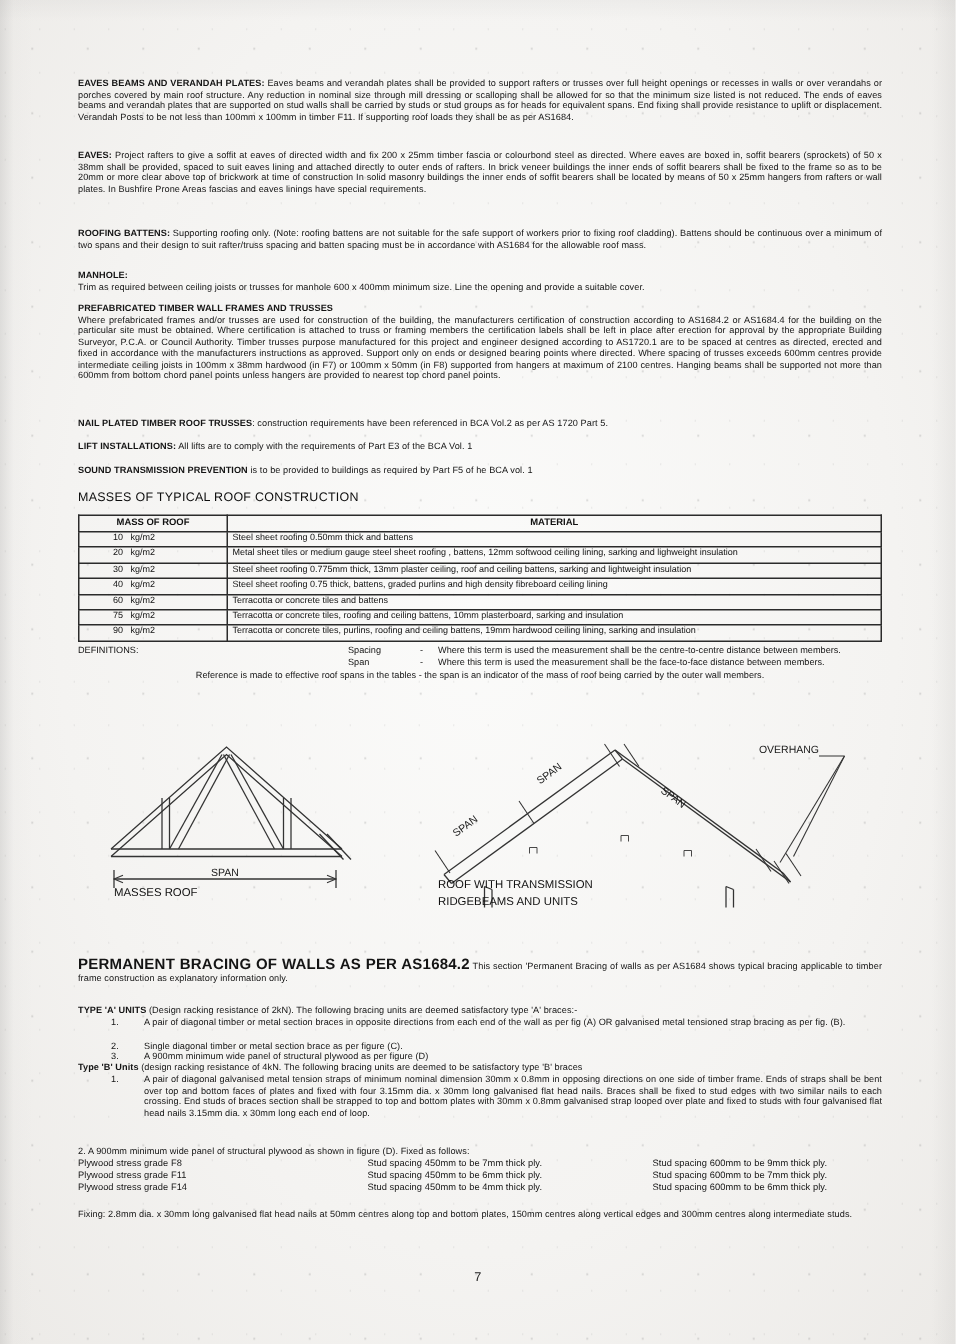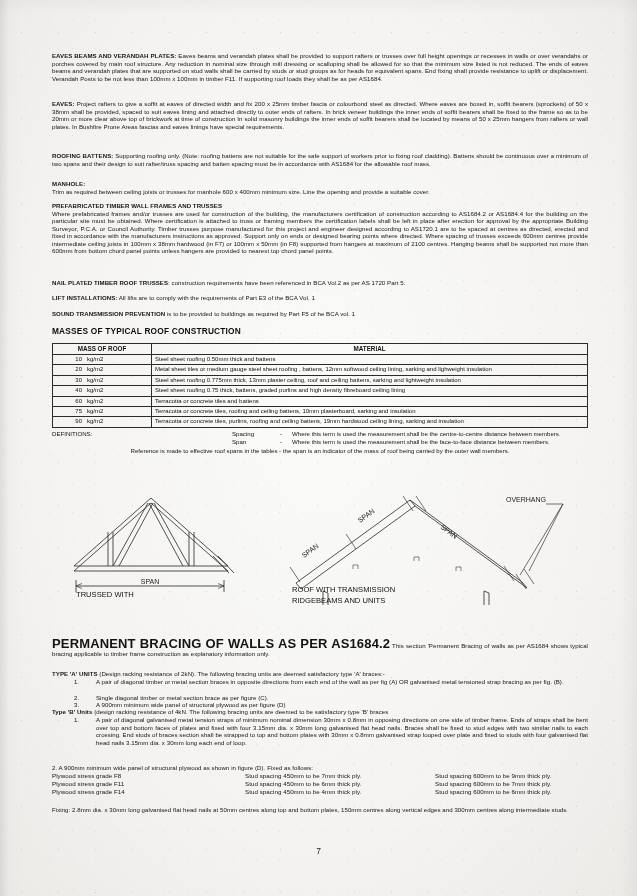--- a/index.html
+++ b/index.html
@@ -53,26 +53,26 @@
     text-align: justify;
     color: #141414;
     letter-spacing: .05px;
   }
   .block b, .lead {
     font-weight: bold;
   }
   .h-sec {
     position: absolute;
     left: 52px;
-    font-weight: bold;
+    font-weight: normal;
     color: #0d0d0d;
   }
 
   .big-head {
-    font-size: 13px;
+    font-size: 10px;
     letter-spacing: .15px;
   }
   .mid-head {
     font-size: 8.3px;
     letter-spacing: .2px;
   }
 
   
   .mass-table {
     position: absolute;
@@ -337,21 +337,21 @@
       </g>
 
       <g font-family="Liberation Sans, sans-serif" font-size="7" fill="#1a1a1a">
         <text x="252" y="88" transform="rotate(-36 252 88)">SPAN</text>
         <text x="308" y="53" transform="rotate(-36 308 53)">SPAN</text>
         <text x="388" y="58" transform="rotate(36 388 58)">SPAN</text>
         <text x="494" y="32" text-anchor="end">OVERHANG</text>
         <text x="98" y="114" text-anchor="middle">SPAN</text>
       </g>
     </svg>
-    <div class="cap" style="left:24px; top:120px;">TRUSSED WITH</div>
+    <div class="cap" style="left:24px; top:120px;">MASSES ROOF</div>
     <div class="cap" style="left:240px; top:115px;">ROOF WITH TRANSMISSION</div>
     <div class="cap" style="left:240px; top:126px;">RIDGEBEAMS AND UNITS</div>
   </div>
 
   <div class="block" style="top:640px;">
     <b class="big-head">PERMANENT BRACING OF WALLS AS PER AS1684.2</b><span> This section 'Permanent Bracing of walls as per AS1684 shows typical bracing applicable to timber frame construction as explanatory information only.</span>
   </div>
 
   <div class="block" style="top:670px;">
     <b>TYPE 'A' UNITS</b><span>  (Design racking resistance of 2kN). The following bracing units are deemed satisfactory type 'A' braces:-</span>

